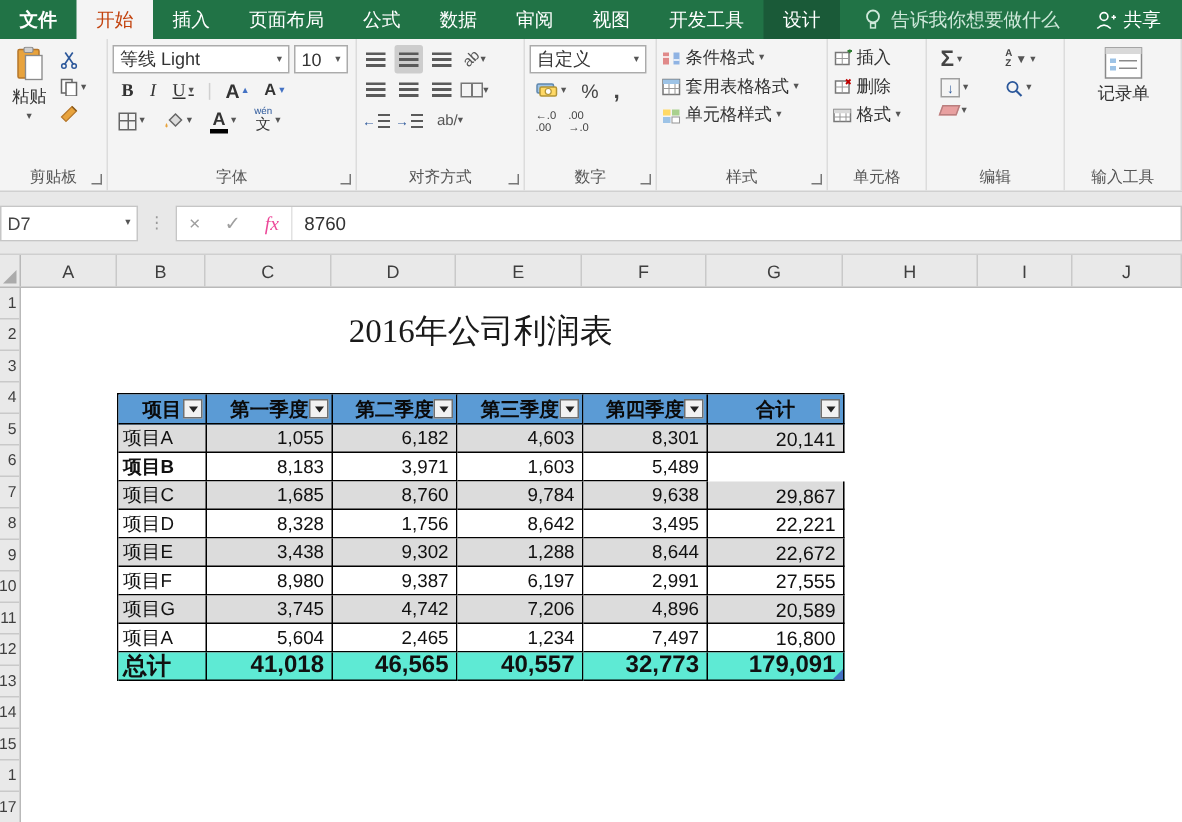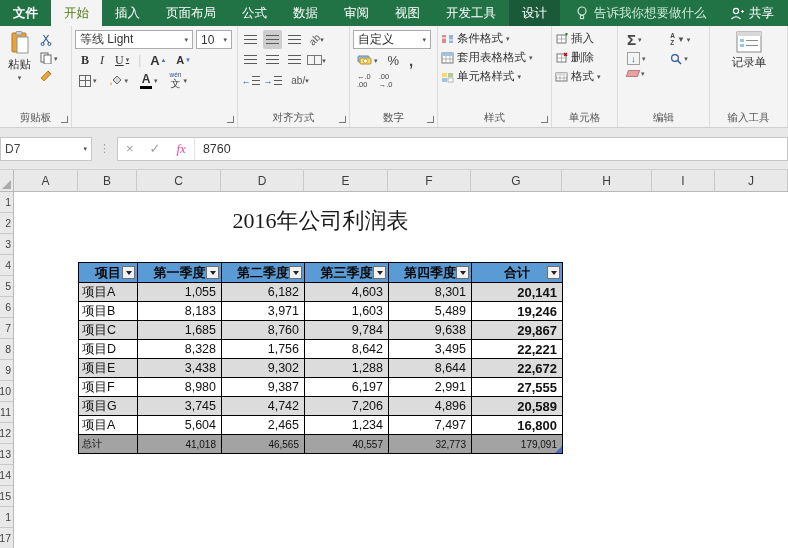--- a/index.html
+++ b/index.html
@@ -2,21 +2,21 @@
 <html><head>
 <meta charset="utf-8">
 <style>
   *{margin:0;padding:0;box-sizing:border-box}
   html,body{width:788px;height:548px;overflow:hidden;background:#fff;
     font-family:"Liberation Sans","DejaVu Sans",sans-serif;-webkit-user-select:none}
   
   .tabbar{height:26px;background:#217346;display:flex;align-items:stretch;color:#fff;font-size:12.5px}
   .tab{display:flex;align-items:center;padding:4px 13px;cursor:default;white-space:nowrap}
   .tab.file{background:#217346;font-weight:bold}
-  .tab.selected{background:#f4f4f4;color:#4d7c0f}
+  .tab.selected{background:#f4f4f4;color:#c2410c}
   .tab.contextual{background:#1a5a38}
   .tellme{display:flex;align-items:center;gap:6px;margin-left:16px;color:#cfe8da;font-size:12.5px}
   .share{margin-left:auto;display:flex;align-items:center;gap:5px;padding:0 14px;font-size:12.5px}
   
   .ribbon{height:102px;background:#f4f4f4;border-bottom:1px solid #d0d0d0;display:flex;color:#333;font-size:12px}
   .group{position:relative;border-right:1px solid #dcdcdc;padding:3px 2px 16px 3px;flex:none}
   .g-label{position:absolute;left:0;right:0;bottom:2px;text-align:center;font-size:10.5px;color:#555}
   .launcher{position:absolute;right:3px;bottom:4px;width:7px;height:7px;border-right:1px solid #777;border-bottom:1px solid #777}
   .rrow{display:flex;align-items:center;height:22px;gap:3px}
   .caret{font-size:7px;color:#555;line-height:1}
@@ -66,22 +66,22 @@
   .sheet-title{position:absolute;left:64px;width:485px;top:14px;text-align:center;font-size:22px;color:#1a1a1a;font-family:"Liberation Serif","DejaVu Serif",serif}
   .xl-table{position:absolute;left:64px;top:70px;border-top:1px solid #000;border-left:1px solid #000}
   .trow{display:flex;height:19px}
   .trow.thead{height:20px}
   .th{border-right:1px solid #000;border-bottom:1px solid #000;background:#5b9bd5;font-weight:bold;font-size:13px;color:#0a0a0a;display:flex;align-items:center;justify-content:center;position:relative;overflow:hidden;white-space:nowrap;flex:none}
   .filter{position:absolute;right:2px;top:3px;width:13px;height:13px;background:#f2f2f2;border:1px solid #6f6f6f;display:flex;align-items:center;justify-content:center}
   .ftri{width:0;height:0;border-left:3px solid transparent;border-right:3px solid transparent;border-top:4px solid #222}
   .td{border-right:1px solid #000;border-bottom:1px solid #000;background:#fff;font-size:12.5px;color:#111;display:flex;align-items:center;justify-content:flex-end;padding-right:5px;overflow:hidden;flex:none}
   .td.lbl{justify-content:flex-start;padding-left:3px;padding-right:0}
   .trow.banded .td{background:#dcdcdc}
-  .td.sum{font-weight:bold;font-size:13px}
-  .trow.total .td{background:#a3a3a3;font-weight:normal;font-size:10px}
+  .td.sum{font-weight:normal;font-size:13px}
+  .trow.total .td{background:#5eead4;font-weight:bold;font-size:16px}
   .handle{position:absolute;right:1px;bottom:1px;width:0;height:0;border-left:7px solid transparent;border-bottom:7px solid #4472c4}
   svg{display:block}
 </style>
 </head>
 <body>
 
 <div class="tabbar">
   <div class="tab file">文件</div>
   <div id="tabs" style="display:flex">
       <div class="tab selected">开始</div>
@@ -199,20 +199,21 @@
           <span class="caret">▾</span>
         </span>
       <span class="rbtn">
           <span class="wen">
             <i>wén</i>
             <span>文</span>
           </span>
           <span class="caret">▾</span>
         </span>
     </div>
+    <div class="g-label"><span>字体</span></div>
     <span class="launcher"></span>
   </div>
 
   <div class="group" style="width:112px">
     <div class="rrow" style="height:21px">
       <span class="alic">
           <span class="ic-lines"></span>
         </span>
       <span class="alic pressed">
           <span class="ic-lines"></span>
@@ -490,26 +491,25 @@
         </div>
         <div class="trow banded">
           <div class="td lbl" style="width: 59px;">项目A</div>
           <div class="td" style="width: 84px;">1,055</div>
           <div class="td" style="width: 83px;">6,182</div>
           <div class="td" style="width: 84px;">4,603</div>
           <div class="td" style="width: 83px;">8,301</div>
           <div class="td sum" style="width: 91px;">20,141</div>
         </div>
         <div class="trow">
-          <div class="td lbl" style="width: 59px;">项目B</div>
+          <div class="td lbl" style="width: 59px; font-weight: bold;">项目B</div>
           <div class="td" style="width: 84px;">8,183</div>
           <div class="td" style="width: 83px;">3,971</div>
           <div class="td" style="width: 84px;">1,603</div>
           <div class="td" style="width: 83px;">5,489</div>
-          <div class="td sum" style="width: 91px;">19,246</div>
         </div>
         <div class="trow banded">
           <div class="td lbl" style="width: 59px;">项目C</div>
           <div class="td" style="width: 84px;">1,685</div>
           <div class="td" style="width: 83px;">8,760</div>
           <div class="td" style="width: 84px;">9,784</div>
           <div class="td" style="width: 83px;">9,638</div>
           <div class="td sum" style="width: 91px;">29,867</div>
         </div>
         <div class="trow">

